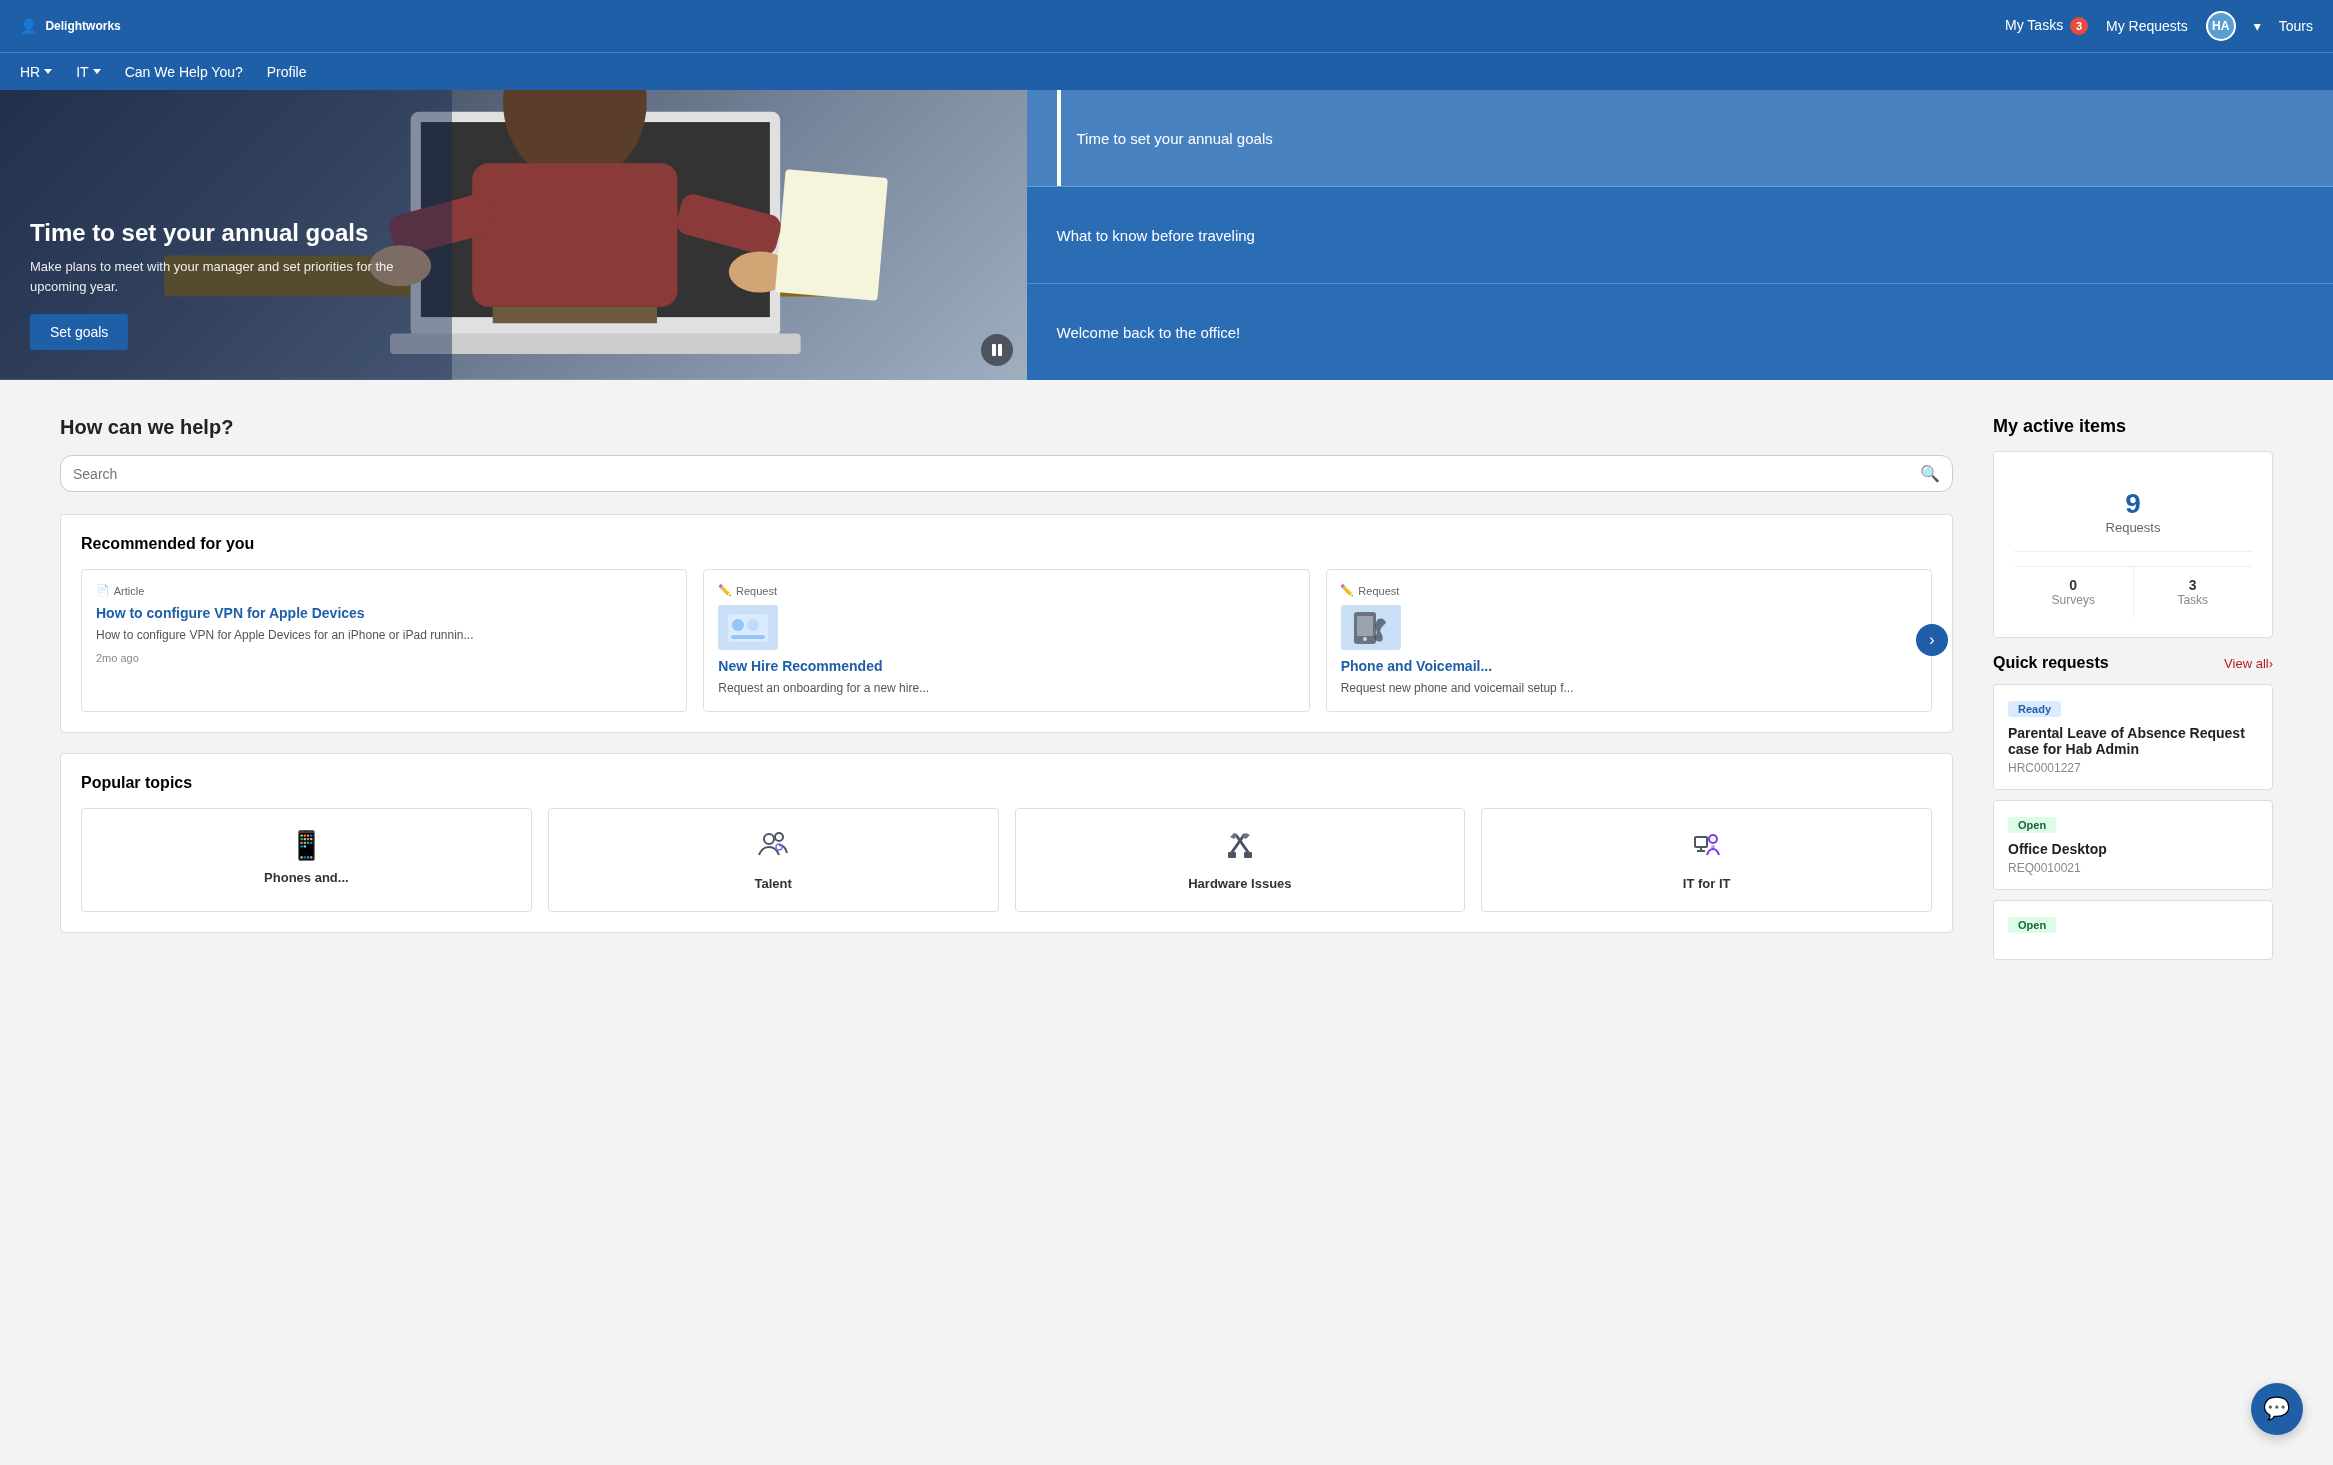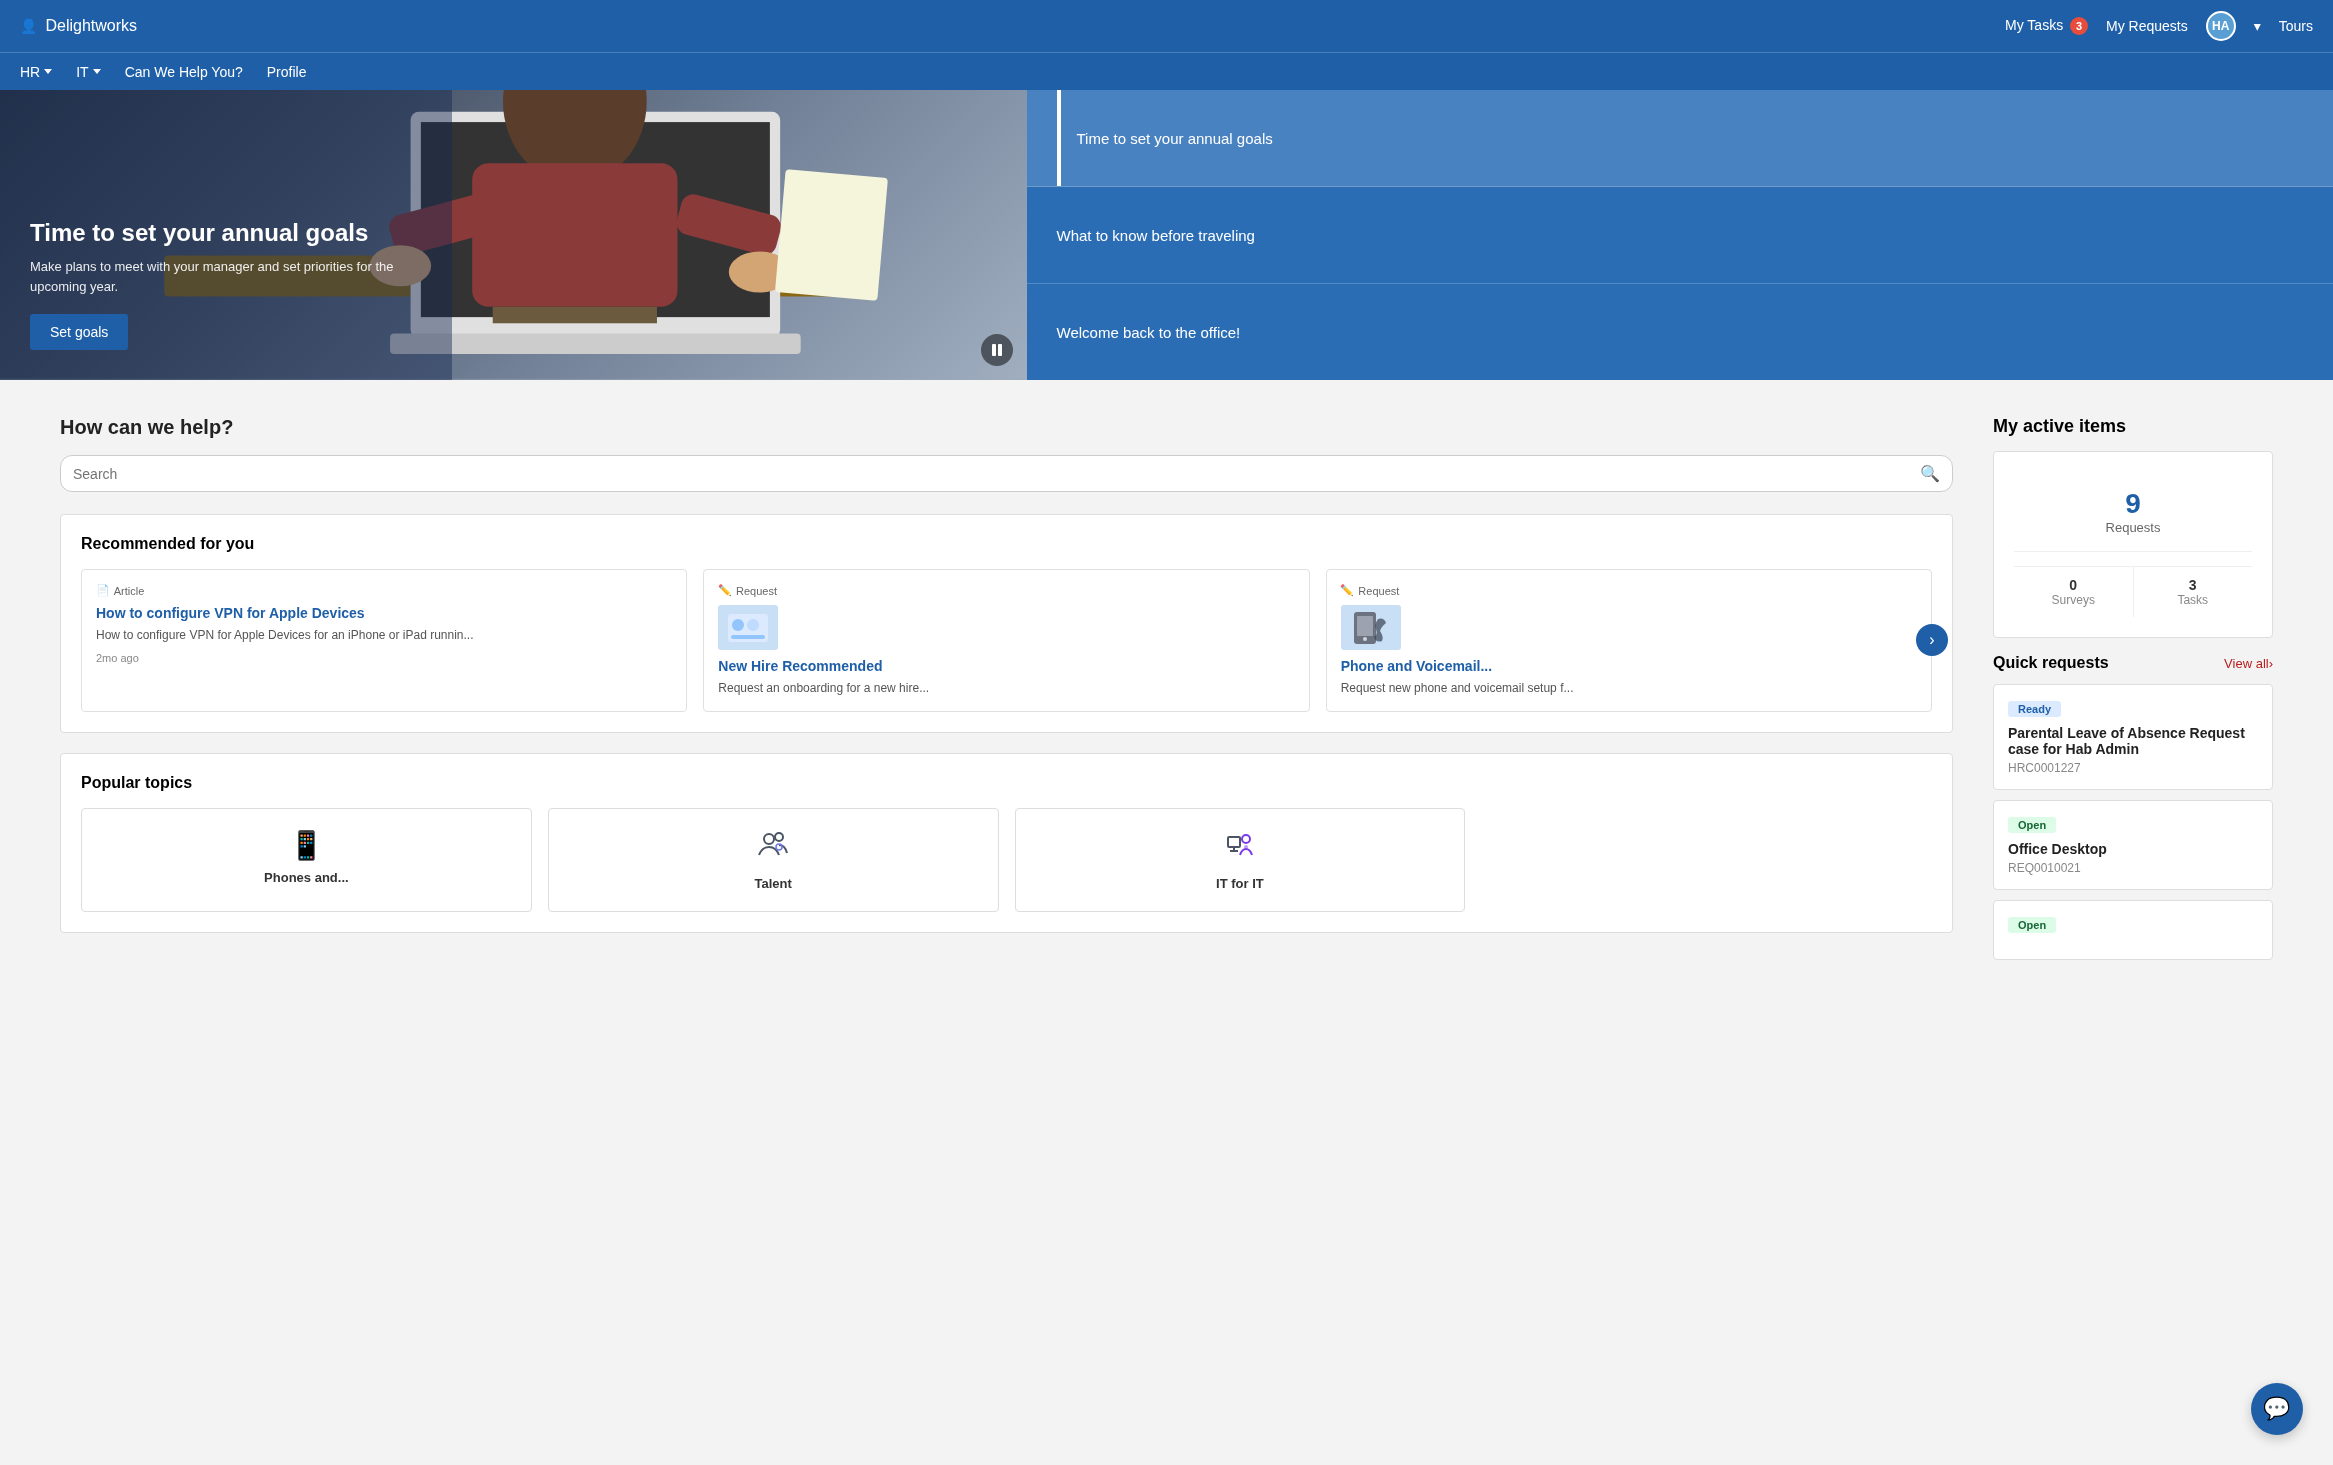--- a/index.html
+++ b/index.html
@@ -9,21 +9,21 @@
     .top-bar {
       background: #1e5fa8;
       display: flex;
       align-items: center;
       justify-content: space-between;
       padding: 0 20px;
       height: 52px;
       color: white;
     }
     .top-bar-left { display: flex; align-items: center; gap: 8px; }
-    .top-bar-logo { font-size: 16px; font-weight: 400; color: white; display: flex; align-items: center; gap: 6px; }
+    .top-bar-logo { font-size: 12px; font-weight: 700; color: white; display: flex; align-items: center; gap: 6px; }
     .top-bar-right { display: flex; align-items: center; gap: 18px; font-size: 14px; }
     .top-bar-right a { color: white; text-decoration: none; }
     .my-tasks-badge {
       background: #e74c3c;
       color: white;
       border-radius: 50%;
       font-size: 11px;
       width: 18px;
       height: 18px;
       display: inline-flex;
@@ -537,20 +537,34 @@
               <path d="M22 16 Q28 16 30 24" fill="none" stroke="#4b5563" stroke-width="2"></path>
 
               <circle cx="22" cy="18" r="3" fill="none" stroke="#6d7ae8" stroke-width="1.5"></circle>
             </svg>
           </span>
           <span class="topic-label">Talent</span>
         </div>
         <div class="topic-card">
           <span class="topic-icon">
             <svg width="32" height="32" viewBox="0 0 32 32">
+
+              <line x1="6" y1="26" x2="20" y2="6" stroke="#4b5563" stroke-width="3" stroke-linecap="round"></line>
+              <line x1="26" y1="26" x2="12" y2="6" stroke="#4b5563" stroke-width="3" stroke-linecap="round"></line>
+              <rect x="4" y="23" width="8" height="6" fill="#4b5563" rx="1"></rect>
+              <rect x="20" y="23" width="8" height="6" fill="#4b5563" rx="1"></rect>
+              <polygon points="10,4 6,8 10,10 14,6" fill="#6b7280"></polygon>
+              <polygon points="22,4 18,8 22,10 26,6" fill="#6b7280"></polygon>
+            </svg>
+          </span>
+          <span class="topic-label">Hardware Issues</span>
+        </div>
+        <div class="topic-card">
+          <span class="topic-icon">
+            <svg width="32" height="32" viewBox="0 0 32 32">
               <circle cx="22" cy="10" r="4" fill="none" stroke="#7c3aed" stroke-width="2"></circle>
               <path d="M16 26 Q18 20 22 20 Q26 20 28 26" fill="none" stroke="#7c3aed" stroke-width="2"></path>
               <rect x="4" y="8" width="12" height="10" fill="none" stroke="#4b5563" stroke-width="2" rx="1"></rect>
               <line x1="10" y1="18" x2="10" y2="22" stroke="#4b5563" stroke-width="2"></line>
               <line x1="6" y1="22" x2="14" y2="22" stroke="#4b5563" stroke-width="2"></line>
               <circle cx="22" cy="18" r="2" fill="#7c3aed" opacity="0.5"></circle>
             </svg>
           </span>
           <span class="topic-label">IT for IT</span>
         </div>

